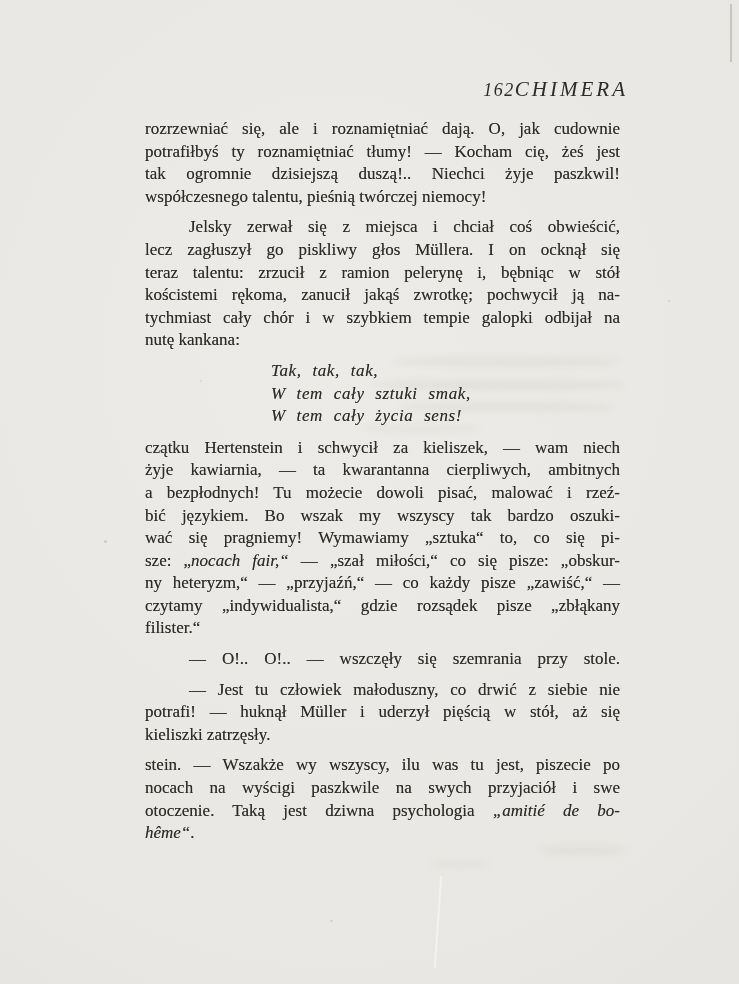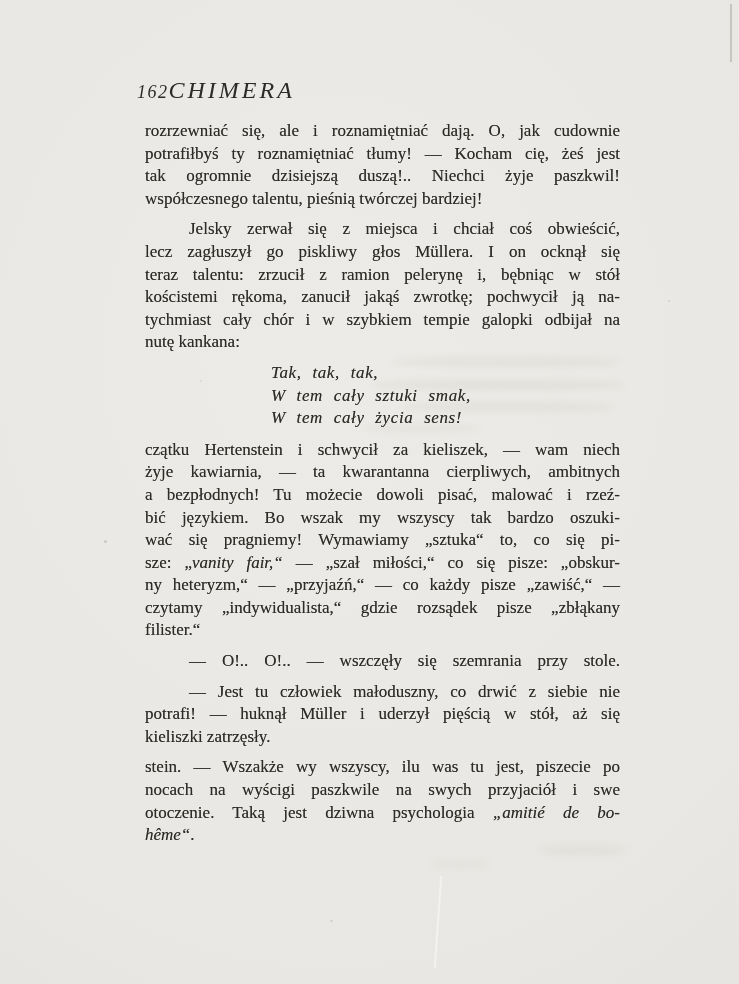--- a/index.html
+++ b/index.html
@@ -4,23 +4,23 @@
 <title>CHIMERA — 162</title>
 <style>
   html,body { margin:0; padding:0; background:#cfcecb; }
   .page {
     position:relative; width:739px; height:984px; overflow:hidden;
     background: radial-gradient(ellipse 135% 115% at 45% 36%, #edebe7 0%, #e9e7e3 55%, #e2e1dd 85%, #dcdbd7 100%);
     font-family:"Liberation Serif","DejaVu Serif",serif;
     color:#2d2b27;
   }
   .content { position:absolute; left:137px; top:77px; width:491px; }
-  .page-header { display:flex; justify-content:flex-start; align-items:baseline; margin-bottom:16px; }
+  .page-header { display:flex; justify-content:flex-end; align-items:baseline; margin-bottom:16px; }
   .pagenum { font-style:italic; font-size:18px; letter-spacing:1.5px; }
-  .journal-title { font-style:italic; font-size:24px; letter-spacing:3px; }
+  .journal-title { font-style:italic; font-size:21px; letter-spacing:3px; }
   .para { margin:8px; }
   .para.space-before { margin-top:9px; }
   .line {
     font-size:17px; line-height:22.6px;
     text-align:justify; text-align-last:left;
     text-shadow:0 0 0.6px rgba(45,43,39,0.55);
     white-space:normal;
   }
   .line.just { text-align-last:justify; }
   .line.indent { padding-left:44px; }
@@ -41,42 +41,42 @@
   <div class="content">
     <div class="page-header">
       <span class="pagenum">162</span>
       <span class="journal-title">CHIMERA</span>
     </div>
     <div id="page-body">
         <div class="para prose">
           <div class="line just"><span>rozrzewniać się, ale i roznamiętniać dają. O, jak cudownie</span></div>
           <div class="line just"><span>potrafiłbyś ty roznamiętniać tłumy! — Kocham cię, żeś jest</span></div>
           <div class="line just"><span>tak ogromnie dzisiejszą duszą!.. Niechci żyje paszkwil!</span></div>
-          <div class="line"><span>współczesnego talentu, pieśnią twórczej bardziej!</span></div>
+          <div class="line"><span>współczesnego talentu, pieśnią twórczej niemocy!</span></div>
         </div>
         <div class="para prose">
           <div class="line just indent"><span>Jelsky zerwał się z miejsca i chciał coś obwieścić,</span></div>
           <div class="line just"><span>lecz zagłuszył go piskliwy głos Müllera. I on ocknął się</span></div>
           <div class="line just"><span>teraz talentu: zrzucił z ramion pelerynę i, bębniąc w stół</span></div>
           <div class="line just"><span>kościstemi rękoma, zanucił jakąś zwrotkę; pochwycił ją na-</span></div>
           <div class="line just"><span>tychmiast cały chór i w szybkiem tempie galopki odbijał na</span></div>
           <div class="line"><span>nutę kankana:</span></div>
         </div>
         <div class="para verse">
           <div class="line"><span class="it">Tak, tak, tak,</span></div>
           <div class="line"><span class="it">W tem cały sztuki smak,</span></div>
           <div class="line"><span class="it">W tem cały życia sens!</span></div>
         </div>
         <div class="para prose space-before">
           <div class="line just"><span>czątku Hertenstein i schwycił za kieliszek, — wam niech</span></div>
           <div class="line just"><span>żyje kawiarnia, — ta kwarantanna cierpliwych, ambitnych</span></div>
           <div class="line just"><span>a bezpłodnych! Tu możecie dowoli pisać, malować i rzeź-</span></div>
           <div class="line just"><span>bić językiem. Bo wszak my wszyscy tak bardzo oszuki-</span></div>
           <div class="line just"><span>wać się pragniemy! Wymawiamy „sztuka“ to, co się pi-</span></div>
-          <div class="line just"><span>sze: „</span><span class="it">vanity fair,“</span><span> — „szał miłości,“ co się pisze: „obskur-</span></div>
+          <div class="line just"><span>sze: „</span><span class="it">nocach fair,“</span><span> — „szał miłości,“ co się pisze: „obskur-</span></div>
           <div class="line just"><span>ny heteryzm,“ — „przyjaźń,“ — co każdy pisze „zawiść,“ —</span></div>
           <div class="line just"><span>czytamy „indywidualista,“ gdzie rozsądek pisze „zbłąkany</span></div>
           <div class="line"><span>filister.“</span></div>
         </div>
         <div class="para prose">
           <div class="line just indent"><span>— O!.. O!.. — wszczęły się szemrania przy stole.</span></div>
         </div>
         <div class="para prose">
           <div class="line just indent"><span>— Jest tu człowiek małoduszny, co drwić z siebie nie</span></div>
           <div class="line just"><span>potrafi! — huknął Müller i uderzył pięścią w stół, aż się</span></div>

